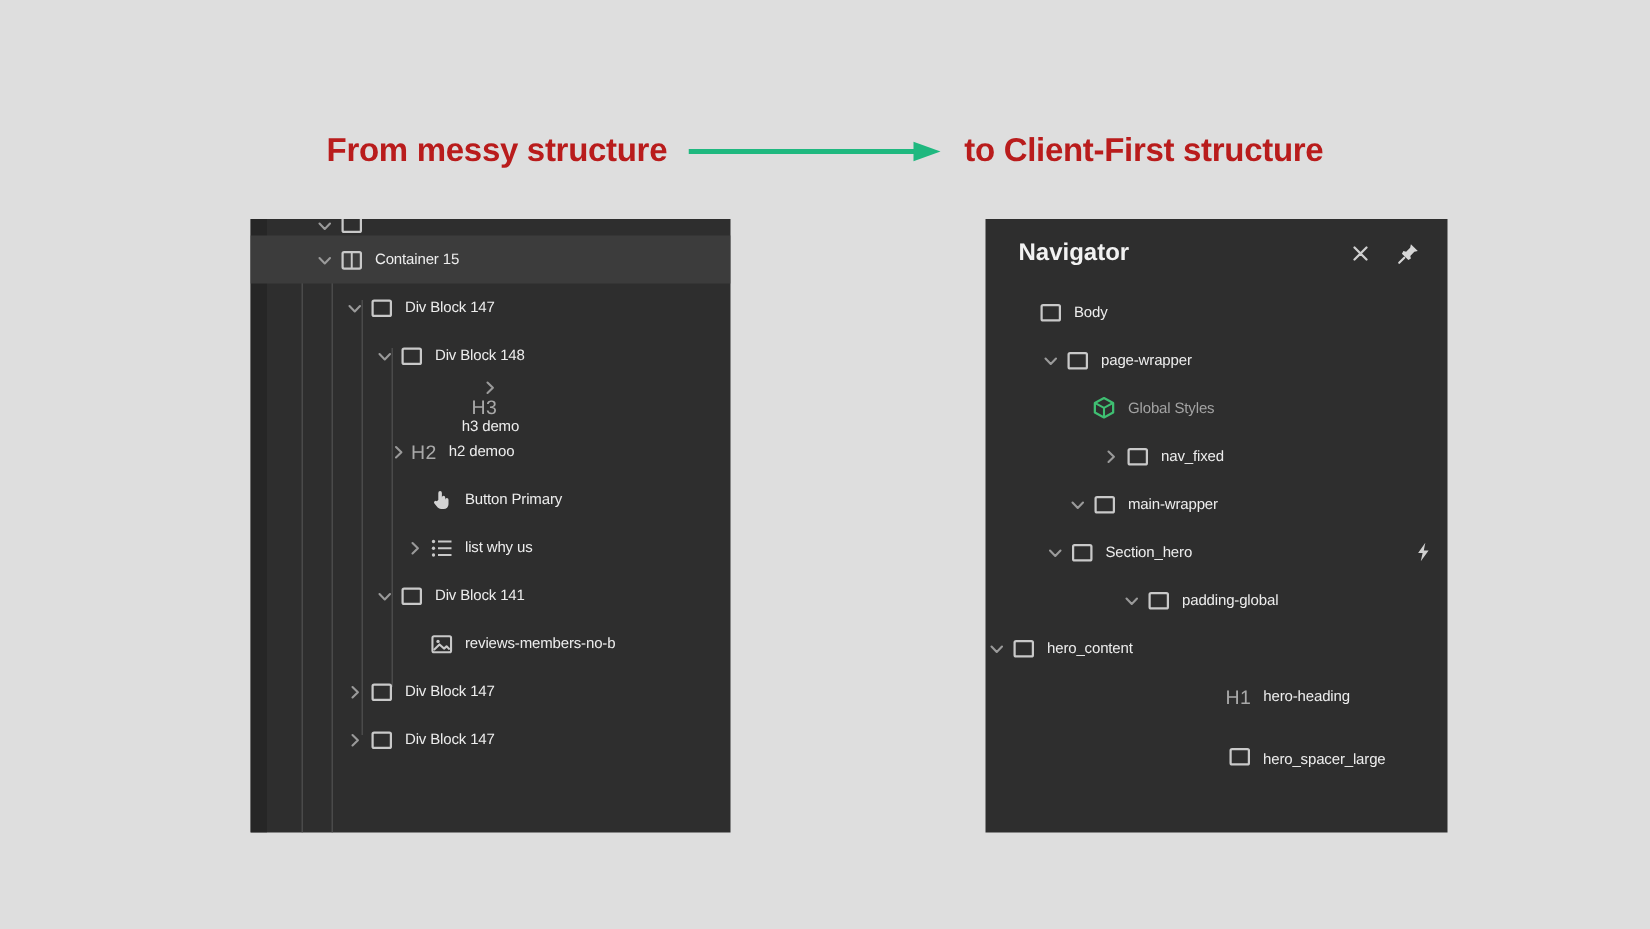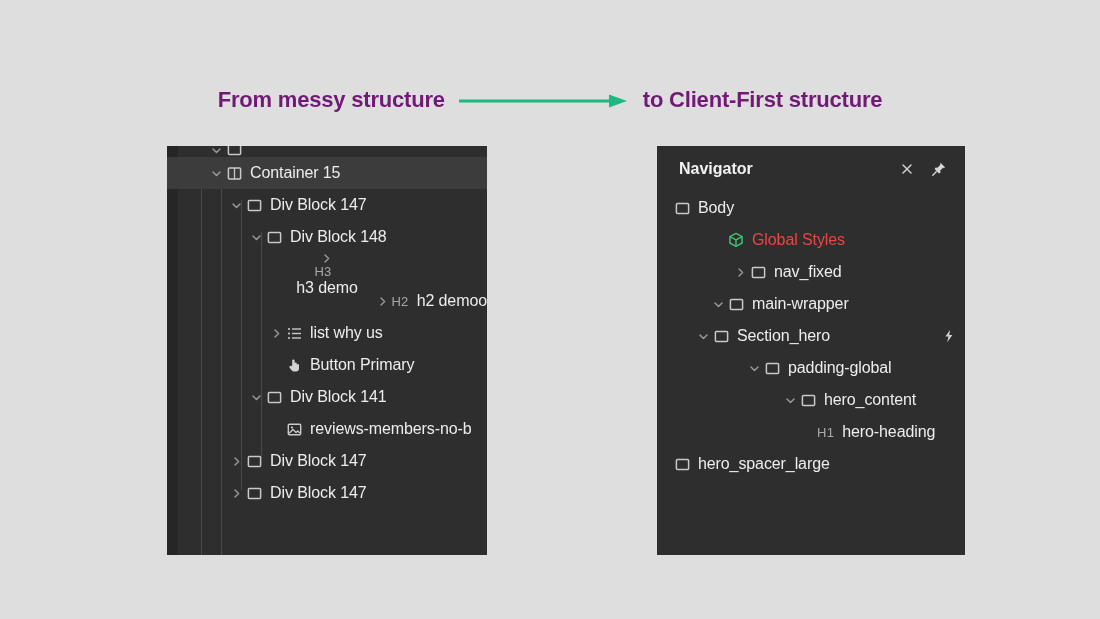--- a/index.html
+++ b/index.html
@@ -22,21 +22,21 @@
     left: 0;
     width: 1100px;
     height: 32px;
     display: flex;
     align-items: center;
     justify-content: center;
   }
   .headline-text {
     font-size: 22px;
     font-weight: bold;
-    color: #701a75;
+    color: #b91c1c;
     letter-spacing: -0.2px;
     white-space: nowrap;
   }
   .arrow-wrap {
     display: flex;
     align-items: center;
     margin: 0 14px;
     position: relative;
     top: 1px;
   }
@@ -141,25 +141,25 @@
     color: #C9C9C9;
   }
   .tag-label {
     font-size: 13px;
     color: #A9A9A9;
     margin-right: 8px;
     font-family: "Liberation Sans", sans-serif;
     letter-spacing: 0.3px;
   }
   .row-label {
-    font-size: 16px;
+    font-size: 10px;
     color: #EDEDED;
     letter-spacing: -0.1px;
   }
-  .row-label.green { color: #ef4444; }
+  .row-label.green { color: #a3a3a3; }
   .row-trailing {
     position: absolute;
     right: 10px;
     top: 50%;
     transform: translateY(-50%);
     color: #C9C9C9;
     display: flex;
     align-items: center;
   }
 
@@ -256,55 +256,55 @@
       </div>
       <div class="row" style=" flex-direction: column;">
         <span class="caret">
           <svg width="11" height="11" viewBox="0 0 11 11">
             <path d="M4 2 L7.6 5.5 L4 9" fill="none" stroke="#9A9A9A" stroke-width="1.4" stroke-linecap="round" stroke-linejoin="round"></path>
           </svg>
         </span>
         <span class="tag-label">H3</span>
         <span class="row-label">h3 demo</span>
       </div>
-      <div class="row" style="padding-left: 91px; justify-content: flex-end;">
+      <div class="row" style="padding-left: 91px;">
         <span class="caret">
           <svg width="11" height="11" viewBox="0 0 11 11">
             <path d="M4 2 L7.6 5.5 L4 9" fill="none" stroke="#9A9A9A" stroke-width="1.4" stroke-linecap="round" stroke-linejoin="round"></path>
           </svg>
         </span>
         <span class="tag-label">H2</span>
         <span class="row-label">h2 demoo</span>
+      </div>
+      <div class="row" style="padding-left: 102px;">
+        <span class="caret empty"></span>
+        <span class="node-icon">
+          <svg width="15" height="15" viewBox="0 0 15 15">
+            <path d="M5.2 7.3 L5.2 2.6 a1.2 1.2 0 0 1 2.4 0 L7.6 7.0 L7.6 5.6 a1.1 1.1 0 0 1 2.2 0 L9.8 7.1 a1.1 1.1 0 0 1 2.2 0 L12 10.2 a3.2 3.2 0 0 1 -3.2 3.2 L7.0 13.4 a3.0 3.0 0 0 1 -2.2 -1.0 L2.6 9.7 a1.1 1.1 0 0 1 1.6 -1.5 Z" fill="#D3D3D3"></path>
+          </svg>
+        </span>
+        <span class="row-label">Button Primary</span>
       </div>
       <div class="row" style="padding-left: 102px;">
         <span class="caret">
           <svg width="11" height="11" viewBox="0 0 11 11">
             <path d="M4 2 L7.6 5.5 L4 9" fill="none" stroke="#9A9A9A" stroke-width="1.4" stroke-linecap="round" stroke-linejoin="round"></path>
           </svg>
         </span>
         <span class="node-icon">
           <svg width="15" height="15" viewBox="0 0 15 15">
             <circle cx="2" cy="3" r="1.1" fill="#C9C9C9"></circle>
             <circle cx="2" cy="7.5" r="1.1" fill="#C9C9C9"></circle>
             <circle cx="2" cy="12" r="1.1" fill="#C9C9C9"></circle>
             <line x1="5" y1="3" x2="14" y2="3" stroke="#C9C9C9" stroke-width="1.4"></line>
             <line x1="5" y1="7.5" x2="14" y2="7.5" stroke="#C9C9C9" stroke-width="1.4"></line>
             <line x1="5" y1="12" x2="14" y2="12" stroke="#C9C9C9" stroke-width="1.4"></line>
           </svg>
         </span>
         <span class="row-label">list why us</span>
-      </div>
-      <div class="row" style="padding-left: 102px;">
-        <span class="caret empty"></span>
-        <span class="node-icon">
-          <svg width="15" height="15" viewBox="0 0 15 15">
-            <path d="M5.2 7.3 L5.2 2.6 a1.2 1.2 0 0 1 2.4 0 L7.6 7.0 L7.6 5.6 a1.1 1.1 0 0 1 2.2 0 L9.8 7.1 a1.1 1.1 0 0 1 2.2 0 L12 10.2 a3.2 3.2 0 0 1 -3.2 3.2 L7.0 13.4 a3.0 3.0 0 0 1 -2.2 -1.0 L2.6 9.7 a1.1 1.1 0 0 1 1.6 -1.5 Z" fill="#D3D3D3"></path>
-          </svg>
-        </span>
-        <span class="row-label">Button Primary</span>
       </div>
       <div class="row" style="padding-left: 82px;">
         <span class="caret">
           <svg width="11" height="11" viewBox="0 0 11 11">
             <path d="M2 4 L5.5 7.6 L9 4" fill="none" stroke="#9A9A9A" stroke-width="1.4" stroke-linecap="round" stroke-linejoin="round"></path>
           </svg>
         </span>
         <span class="node-icon">
           <svg width="15" height="15" viewBox="0 0 15 15">
             <rect x="1.4" y="2.4" width="12.2" height="10.2" rx="1" fill="none" stroke="#C9C9C9" stroke-width="1.5"></rect>
@@ -371,28 +371,41 @@
   </div>
   <div class="guides">
       <div class="guide" style="left: 42px; top: 62px; height: 0px;"></div>
       <div class="guide" style="left: 60px; top: 62px; height: 0px;"></div>
       <div class="guide" style="left: 78px; top: 62px; height: 0px;"></div>
       <div class="guide" style="left: 96px; top: 62px; height: 0px;"></div>
       <div class="guide" style="left: 114px; top: 62px; height: 0px;"></div>
       <div class="guide" style="left: 132px; top: 62px; height: 0px;"></div>
     </div>
   <div class="tree" id="right-tree">
-      <div class="row" style="">
+      <div class="row" style="padding-left: 18px;">
         <span class="caret empty"></span>
         <span class="node-icon">
           <svg width="15" height="15" viewBox="0 0 15 15">
             <rect x="1.4" y="2.4" width="12.2" height="10.2" rx="1" fill="none" stroke="#C9C9C9" stroke-width="1.5"></rect>
           </svg>
         </span>
         <span class="row-label">Body</span>
+      </div>
+      <div class="row" style="padding-left: 36px;">
+        <span class="caret">
+          <svg width="11" height="11" viewBox="0 0 11 11">
+            <path d="M2 4 L5.5 7.6 L9 4" fill="none" stroke="#9A9A9A" stroke-width="1.4" stroke-linecap="round" stroke-linejoin="round"></path>
+          </svg>
+        </span>
+        <span class="node-icon">
+          <svg width="15" height="15" viewBox="0 0 15 15">
+            <rect x="1.4" y="2.4" width="12.2" height="10.2" rx="1" fill="none" stroke="#C9C9C9" stroke-width="1.5"></rect>
+          </svg>
+        </span>
+        <span class="row-label">page-wrapper</span>
       </div>
       <div class="row" style="padding-left: 54px;">
         <span class="caret empty"></span>
         <span class="node-icon">
           <svg width="16" height="16" viewBox="0 0 16 16">
             <path d="M8 1.4 L14.1 4.6 L14.1 11.0 L8 14.3 L1.9 11.0 L1.9 4.6 Z" fill="none" stroke="#3FBF72" stroke-width="1.5" stroke-linejoin="round"></path>
             <path d="M1.9 4.6 L8 7.9 L14.1 4.6 M8 7.9 L8 14.3" fill="none" stroke="#3FBF72" stroke-width="1.4"></path>
           </svg>
         </span>
         <span class="row-label green">Global Styles</span>
@@ -447,39 +460,39 @@
             <path d="M2 4 L5.5 7.6 L9 4" fill="none" stroke="#9A9A9A" stroke-width="1.4" stroke-linecap="round" stroke-linejoin="round"></path>
           </svg>
         </span>
         <span class="node-icon">
           <svg width="15" height="15" viewBox="0 0 15 15">
             <rect x="1.4" y="2.4" width="12.2" height="10.2" rx="1" fill="none" stroke="#C9C9C9" stroke-width="1.5"></rect>
           </svg>
         </span>
         <span class="row-label">padding-global</span>
       </div>
-      <div class="row" style="padding-left: 126px;">
+      <div class="row" style="">
         <span class="caret">
           <svg width="11" height="11" viewBox="0 0 11 11">
             <path d="M2 4 L5.5 7.6 L9 4" fill="none" stroke="#9A9A9A" stroke-width="1.4" stroke-linecap="round" stroke-linejoin="round"></path>
           </svg>
         </span>
         <span class="node-icon">
           <svg width="15" height="15" viewBox="0 0 15 15">
             <rect x="1.4" y="2.4" width="12.2" height="10.2" rx="1" fill="none" stroke="#C9C9C9" stroke-width="1.5"></rect>
           </svg>
         </span>
         <span class="row-label">hero_content</span>
       </div>
       <div class="row" style="padding-left: 144px;">
         <span class="caret empty"></span>
         <span class="tag-label">H1</span>
         <span class="row-label">hero-heading</span>
       </div>
-      <div class="row" style="">
+      <div class="row" style="padding-left: 144px; align-items: flex-end;">
         <span class="caret empty"></span>
         <span class="node-icon">
           <svg width="15" height="15" viewBox="0 0 15 15">
             <rect x="1.4" y="2.4" width="12.2" height="10.2" rx="1" fill="none" stroke="#C9C9C9" stroke-width="1.5"></rect>
           </svg>
         </span>
         <span class="row-label">hero_spacer_large</span>
       </div>
     </div>
 </div>

